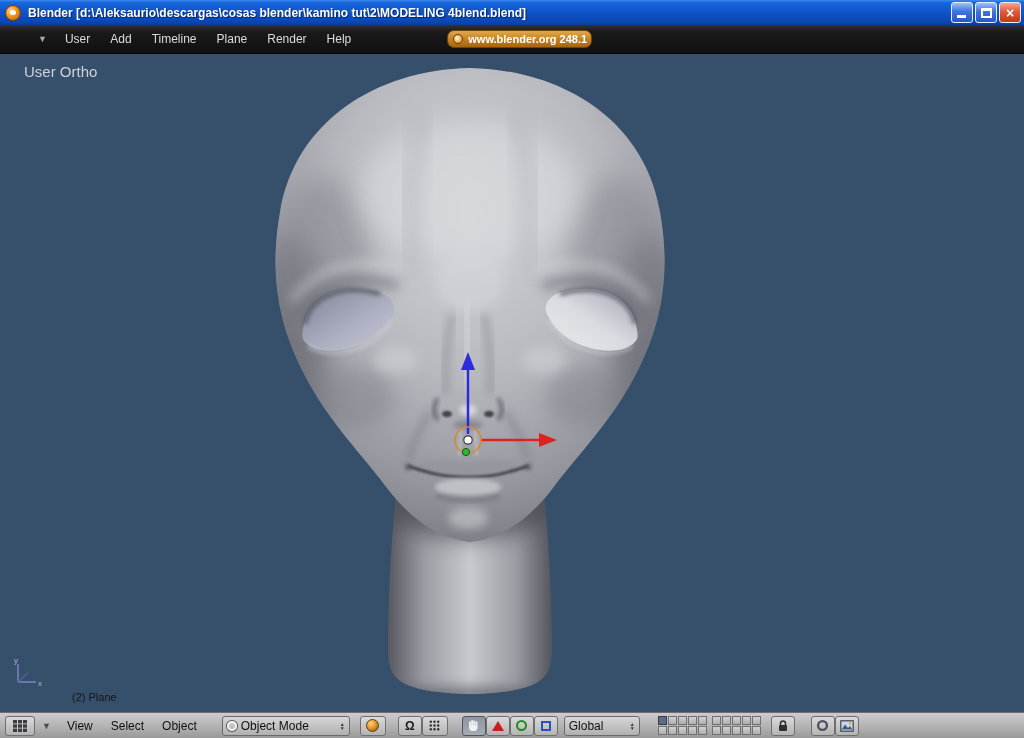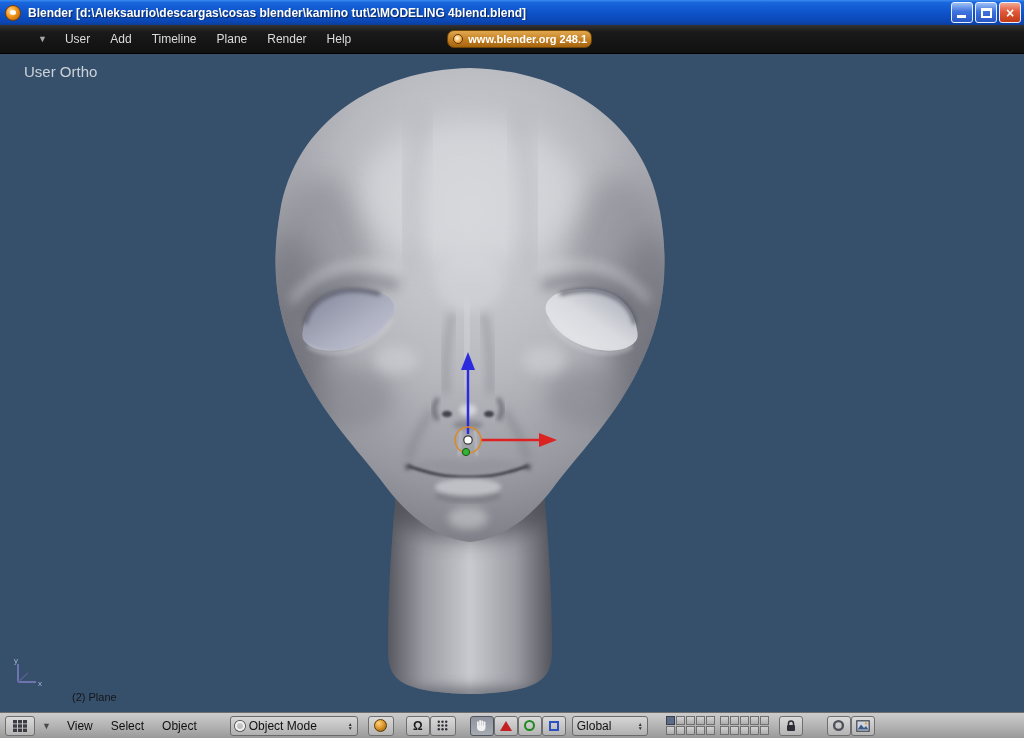--- a/index.html
+++ b/index.html
@@ -60,21 +60,21 @@
   .ball-icon { width:13px; height:13px; border-radius:50%;
     background:radial-gradient(circle at 35% 30%, #ffd27e 0%, #e09a2e 45%, #8a5408 100%); border:1px solid #5a3a06; }
   .omega-glyph { font-size:12px; font-weight:bold; color:#1a1a1a; line-height:1; }
   .tri-red { width:0; height:0; border-left:6px solid transparent; border-right:6px solid transparent; border-bottom:10px solid #c42222; }
   .ring-green { width:11px; height:11px; border-radius:50%; border:2.5px solid #1f8a1f; }
   .sq-blue { width:10px; height:10px; border:2.5px solid #2d4fc0; }
   .layers { display:flex; gap:5px; margin-left:18px; }
   .layer-block { display:grid; grid-template-columns:repeat(5,9px); grid-template-rows:repeat(2,9px); gap:1px; }
   .layer-cell { width:9px; height:9px; background:linear-gradient(180deg,#d2d2d2,#aeaeae); border:1px solid #707070; }
   .layer-cell.active { background:#5c6c88; border-color:#38404e; }
-  .ml6{margin-left:6px}.ml8{margin-left:24px}.ml10{margin-left:10px}.ml12{margin-left:12px}.ml14{margin-left:14px}
+  .ml6{margin-left:6px}.ml8{margin-left:16px}.ml10{margin-left:10px}.ml12{margin-left:12px}.ml14{margin-left:14px}
 </style>
 </head>
 <body>
 
 <div class="window">
 
   <div class="titlebar">
     <span class="app-icon"></span>
     <span class="title-text">Blender [d:\Aleksaurio\descargas\cosas blender\kamino tut\2\MODELING 4blend.blend]</span>
     <div class="win-buttons">

